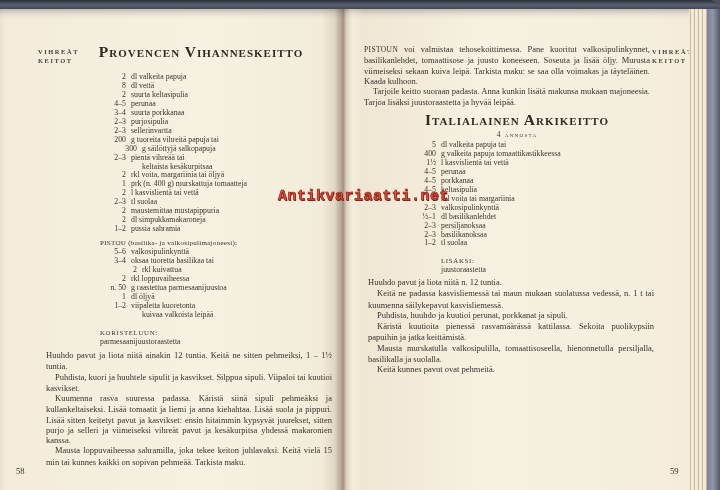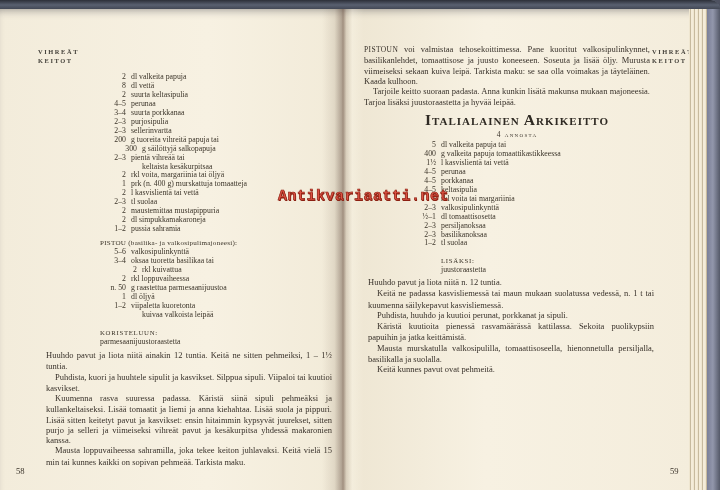--- a/index.html
+++ b/index.html
@@ -77,20 +77,21 @@
 
   <div class="spread">
 
     <div>
       <div class="margin-label ml-left">
         <div>VIHREÄT</div>
         <div>KEITOT</div>
       </div>
 
       <div class="title-wrap tw-left">
+        <h1 class="title">Provencen Vihanneskeitto</h1>
       </div>
 
       <div class="ing-col ic-left">
         <div>
 
         <div class="ing-row">
               <span class="qty">2</span>
               <span class="ing-t">dl valkeita papuja</span>
             </div>
             <div class="ing-row">
@@ -260,21 +261,21 @@
             <div class="ing-row">
               <span class="qty">1</span>
               <span class="ing-t">rkl voita tai margariinia</span>
             </div>
             <div class="ing-row">
               <span class="qty">2–3</span>
               <span class="ing-t">valkosipulinkynttä</span>
             </div>
             <div class="ing-row">
               <span class="qty">½–1</span>
-              <span class="ing-t">dl tomaattisosetta</span>
+              <span class="ing-t">dl basilikanlehdet</span>
             </div>
             <div class="ing-row">
               <span class="qty">2–3</span>
               <span class="ing-t">persiljanoksaa</span>
             </div>
             <div class="ing-row">
               <span class="qty">2–3</span>
               <span class="ing-t">basilikanoksaa</span>
             </div>
             <div class="ing-row">

